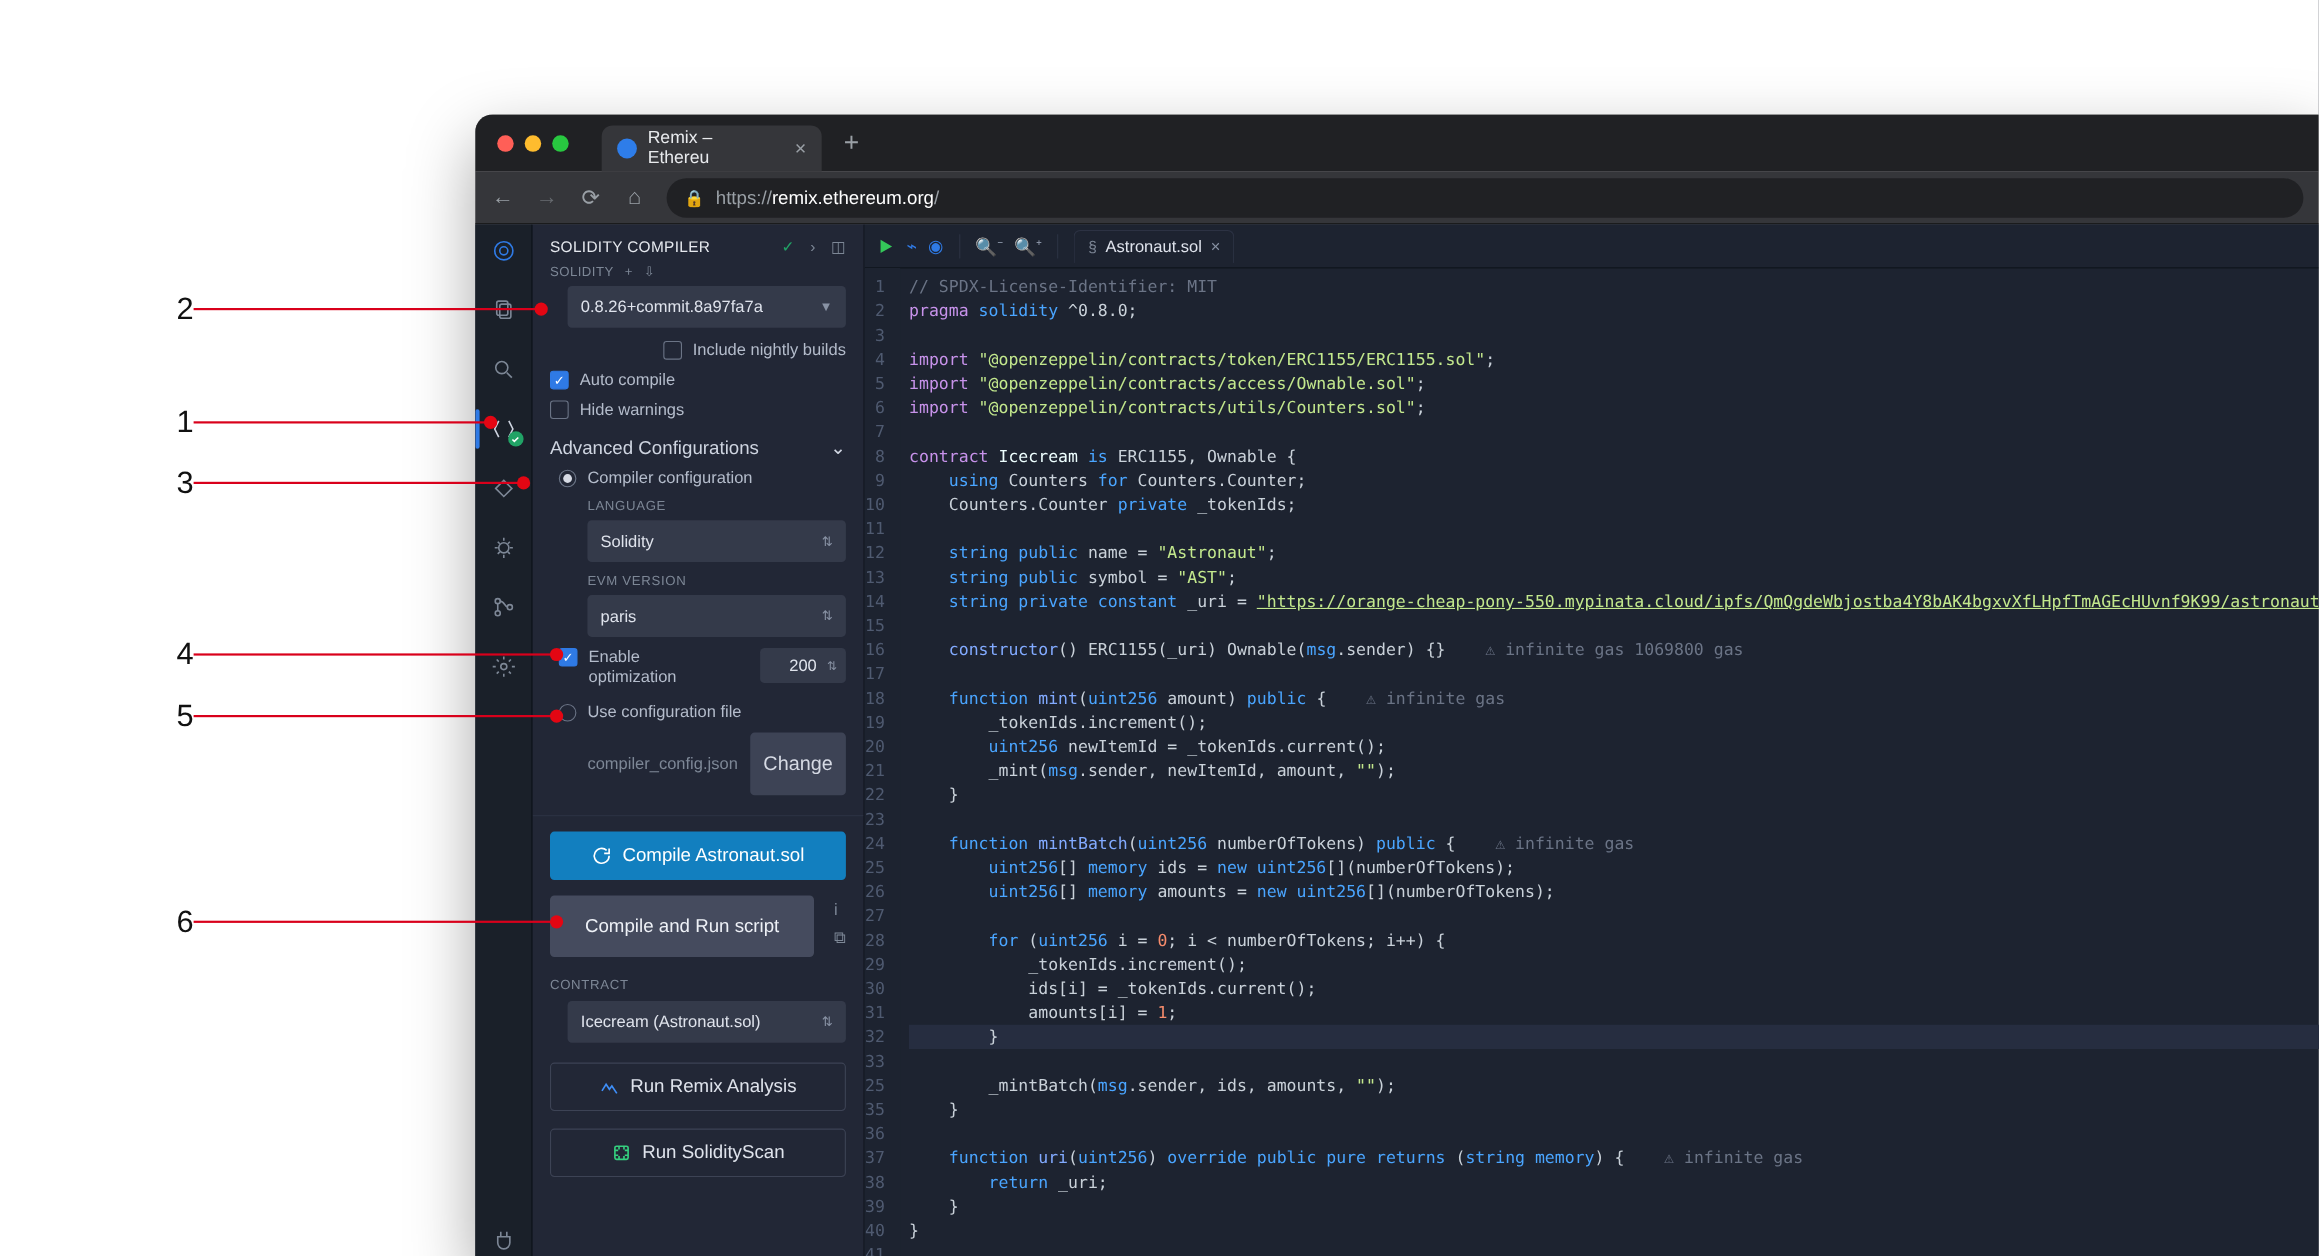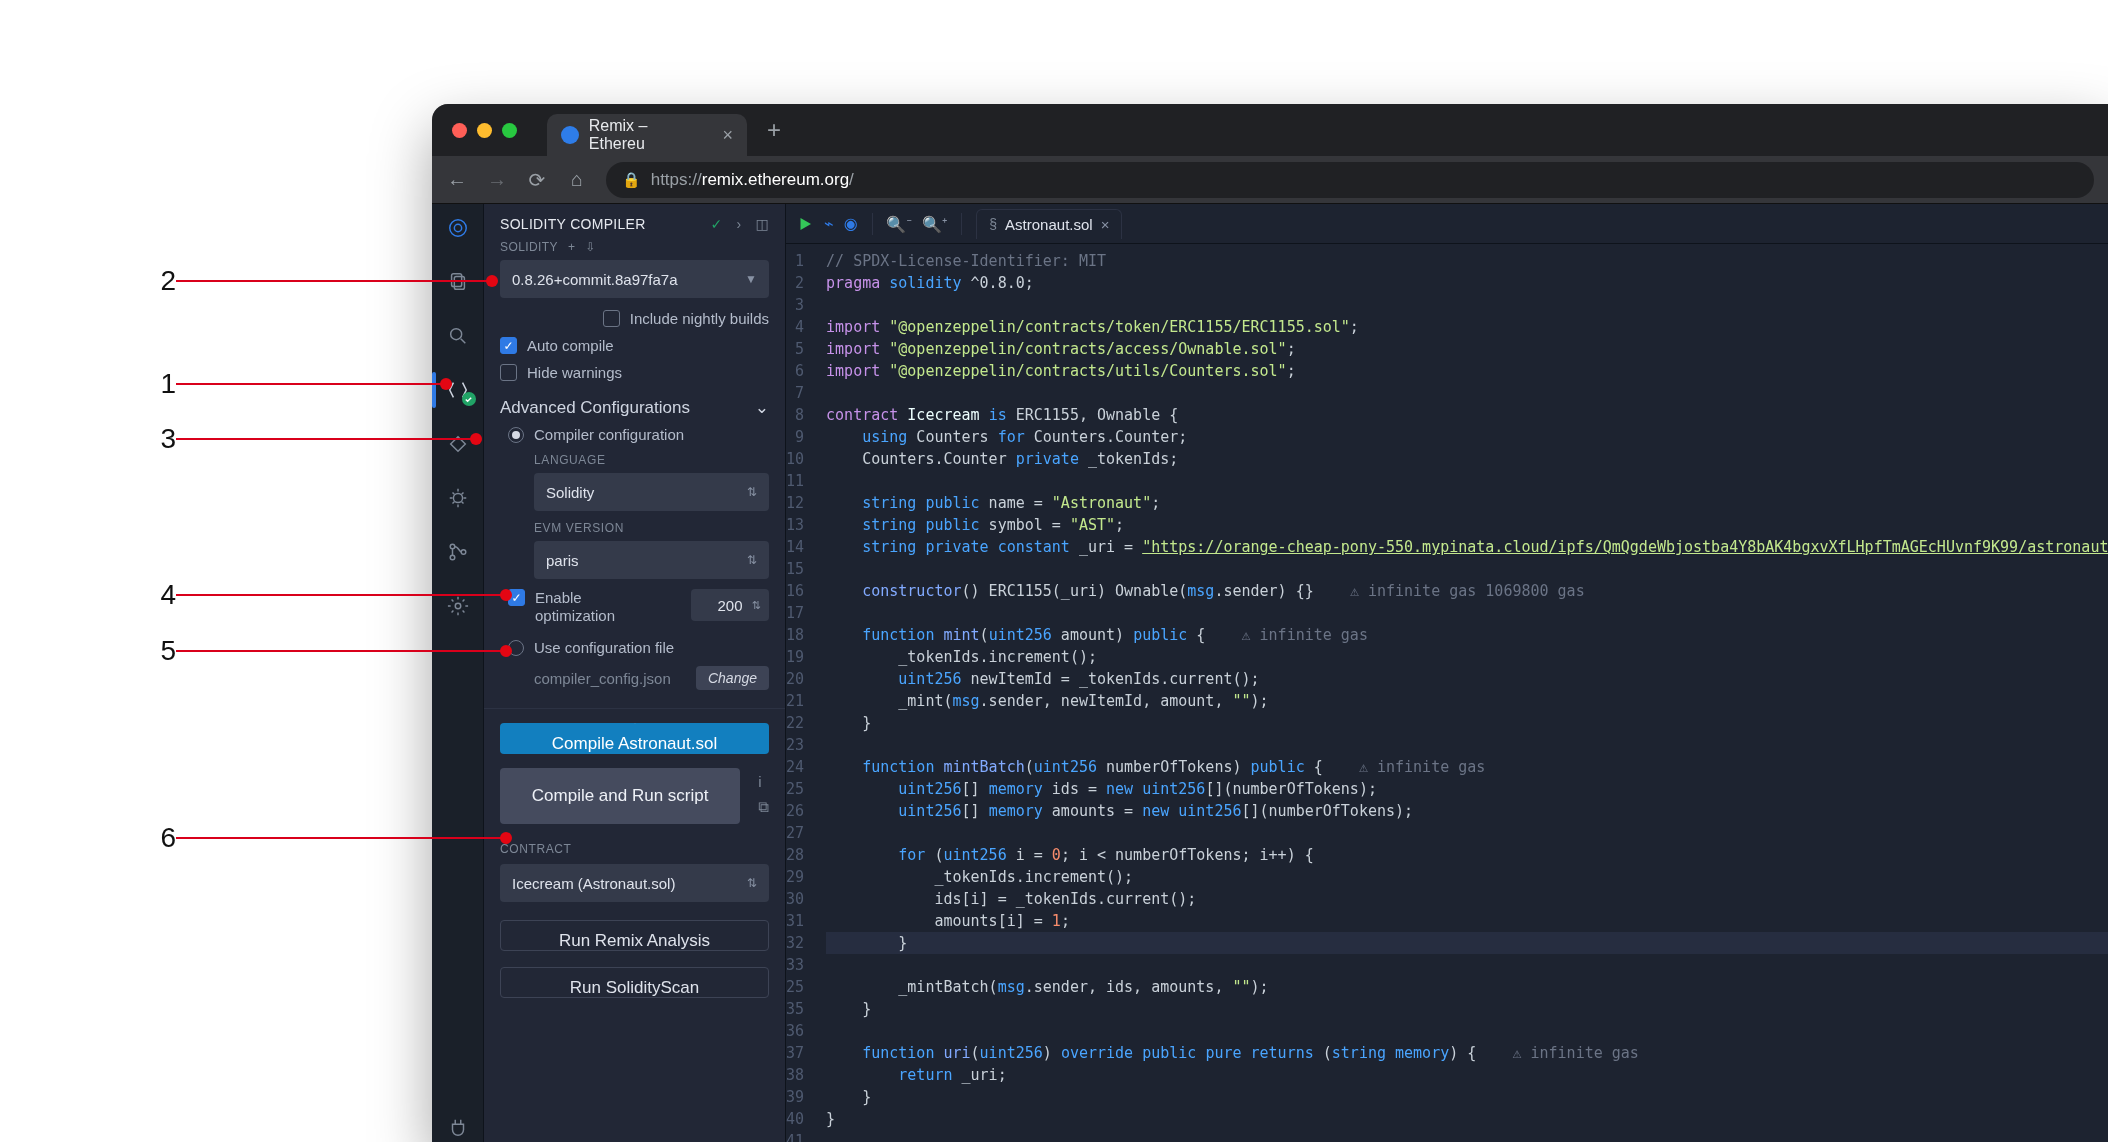--- a/index.html
+++ b/index.html
@@ -116,40 +116,41 @@
   }
   .panel-header .hdr-icons{display:flex;gap:14px;color:#7d8796;}
   .panel-section{ padding:4px 16px 0 16px;}
   .sect-label{font-size:12px; letter-spacing:.4px; color:#7d8796; display:flex; align-items:center; gap:10px;}
   .select{
     margin-top:6px;
     background:#343a4a; border-radius:4px; height:38px;
     display:flex; align-items:center; justify-content:space-between;
     padding:0 12px; color:#dfe3ec;
     position:relative;
+    margin-left:16px;
   }
   .select .caret{color:#8892a4;font-size:12px;}
   .chk-row{display:flex;align-items:center;gap:10px; margin-top:10px; color:#b4bccb; font-size:15px;}
   .chk{width:17px;height:17px;border:1.5px solid #6b7486;border-radius:3px;display:inline-flex;align-items:center;justify-content:center;background:transparent;}
   .chk.checked{background:#2f7ae5;border-color:#2f7ae5;}
   .chk.checked::after{content:"✓";color:#fff;font-size:12px;line-height:1;}
   .radio{width:16px;height:16px;border:1.5px solid #6b7486;border-radius:50%;display:inline-flex;align-items:center;justify-content:center;}
   .radio.sel::after{content:"";width:8px;height:8px;border-radius:50%;background:#d6dae4;}
   .adv-hdr{display:flex;justify-content:space-between;align-items:center;
     margin-top:16px;color:#cfd5e1;font-size:17px;}
   .sub{ padding-left:8px; margin-top:6px; }
   .smlabel{font-size:12px;color:#7d8796;letter-spacing:.6px;margin-top:10px;}
   .inline-row{display:flex;align-items:flex-start;gap:10px;margin-top:10px;}
   .numbox{width:78px;height:32px;background:#343a4a;border-radius:4px;
     display:flex;align-items:center;justify-content:center;color:#dfe3ec;margin-left:auto;position:relative;}
   .numbox .caret{position:absolute;right:8px;color:#8892a4;font-size:11px;}
   .cfg-row{display:flex;align-items:center;justify-content:space-between;margin-top:10px;color:#7d8796;}
-  .btn-change{background:#3d4355;color:#d6dae4;font-size:14px;border-radius:4px;padding:4px 12px;font-style:italic;}
+  .btn-change{background:#3d4355;color:#d6dae4;font-size:18px;border-radius:4px;padding:18px 12px;}
   .divider{height:1px;background:#2c3243;margin:18px -16px 14px -16px;}
-  .big-btn{height:31px;border-radius:4px;display:flex;align-items:center;justify-content:center;gap:10px;font-size:17px;margin-top:4px;flex-direction:column;}
+  .big-btn{height:44px;border-radius:4px;display:flex;align-items:center;justify-content:center;gap:10px;font-size:17px;margin-top:4px;}
   .big-btn.primary{background:#127fbf;color:#fff;}
   .big-btn.secondary{background:#454b5e;color:#eef1f7;}
   .big-btn.outline{border:1px solid #3d4355;color:#dfe3ec;}
   .row-tight{display:flex;align-items:center;gap:10px;}
   .side-icons{display:flex;flex-direction:column;gap:8px;color:#7d8796;font-size:15px;margin-left:8px;}
   .contract-sel{margin-top:8px;}
   .panel-foot-btns{display:flex;flex-direction:column;gap:12px;margin-top:14px;}
   
   .editor{flex:1;display:flex;flex-direction:column;background:#1d2330;overflow:hidden;}
   .ed-toolbar{height:40px;display:flex;align-items:center;gap:14px;padding:0 10px;

